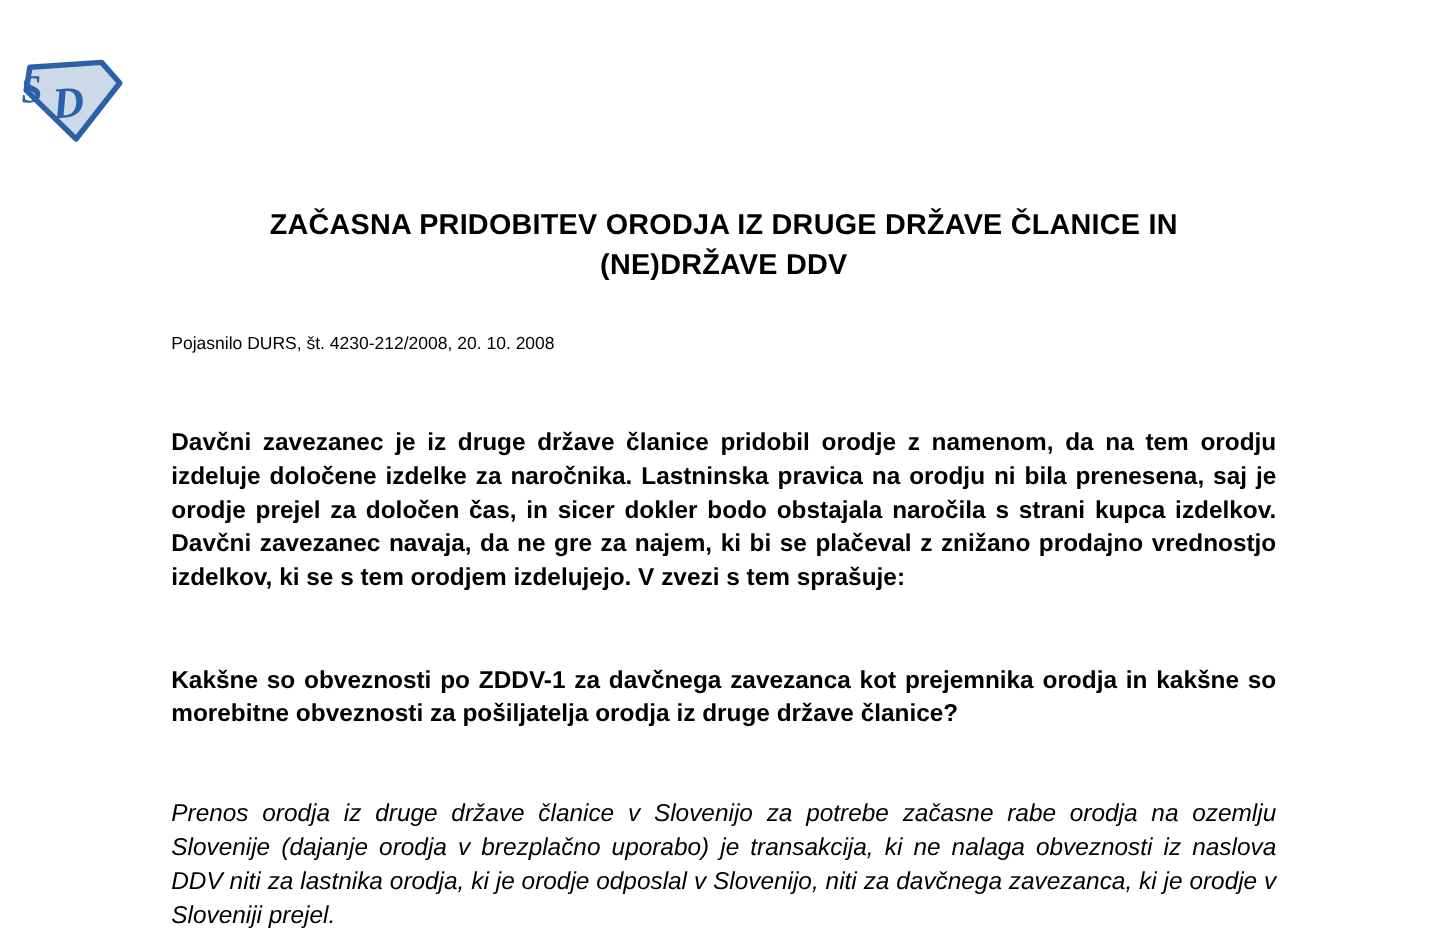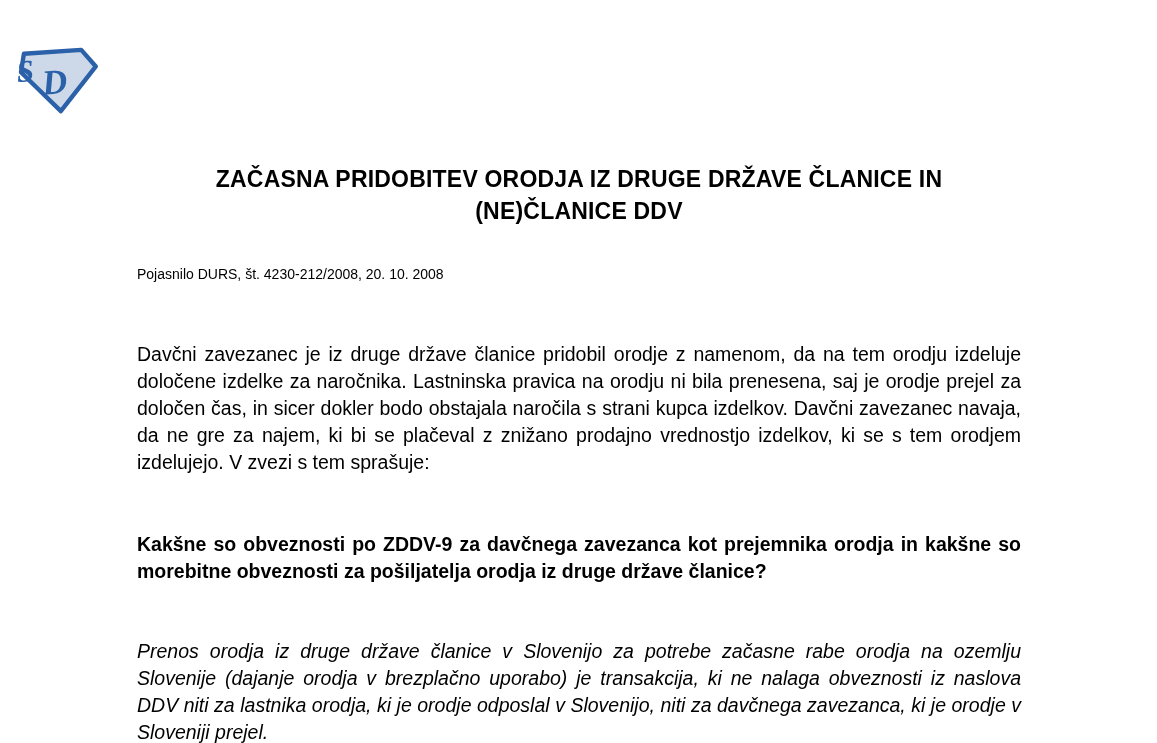--- a/index.html
+++ b/index.html
@@ -59,46 +59,46 @@
   }
   .para {
     position: absolute;
     left: 0;
     width: 884px;
     margin: 0;
     font-size: 19.5px;
     line-height: 27px;
     text-align: justify;
   }
-  .para-facts    { top: 341px; font-weight: normal; }
+  .para-facts    { top: 341px; font-weight: bold; }
   .para-question { top: 531px; font-weight: bold; }
   .para-answer   { top: 638px; font-style: italic; }
 </style>
 </head>
 <body>
 
 <div class="page">
 
   <div class="logo">
     <svg viewBox="0 0 90 72" xmlns="http://www.w3.org/2000/svg">
       <path d="M13,7 L72,3 L87,20 L51,66 L10,26 Z" fill="#cdd9e9" stroke="#2b61a8" stroke-width="4.5" stroke-linejoin="round"></path>
       <text x="6" y="33" font-size="32" font-weight="bold" font-style="italic" fill="#2b61a8" transform="rotate(-5 45 30)" font-family="Liberation Serif, serif">S</text>
       <text x="31" y="48" font-size="36" font-weight="bold" font-style="italic" fill="#2b61a8" transform="rotate(-5 45 30)" font-family="Liberation Serif, serif">D</text>
     </svg>
   </div>
 
   <div class="content">
 
     <h1 class="doc-title">
       <span>ZAČASNA PRIDOBITEV ORODJA IZ DRUGE DRŽAVE ČLANICE IN</span>
-      <span>(NE)ČLANICE DDV</span>
+      <span>(NE)DRŽAVE DDV</span>
     </h1>
 
     <p class="doc-reference">Pojasnilo DURS, št. 4230-212/2008, 20. 10. 2008</p>
 
     <p class="para para-facts">Davčni zavezanec je iz druge države članice pridobil orodje z namenom, da na tem orodju izdeluje določene izdelke za naročnika. Lastninska pravica na orodju ni bila prenesena, saj je orodje prejel za določen čas, in sicer dokler bodo obstajala naročila s strani kupca izdelkov. Davčni zavezanec navaja, da ne gre za najem, ki bi se plačeval z znižano prodajno vrednostjo izdelkov, ki se s tem orodjem izdelujejo. V zvezi s tem sprašuje:</p>
 
-    <p class="para para-question">Kakšne so obveznosti po ZDDV-9 za davčnega zavezanca kot prejemnika orodja in kakšne so morebitne obveznosti za pošiljatelja orodja iz druge države članice?</p>
+    <p class="para para-question">Kakšne so obveznosti po ZDDV-1 za davčnega zavezanca kot prejemnika orodja in kakšne so morebitne obveznosti za pošiljatelja orodja iz druge države članice?</p>
 
     <p class="para para-answer">Prenos orodja iz druge države članice v Slovenijo za potrebe začasne rabe orodja na ozemlju Slovenije (dajanje orodja v brezplačno uporabo) je transakcija, ki ne nalaga obveznosti iz naslova DDV niti za lastnika orodja, ki je orodje odposlal v Slovenijo, niti za davčnega zavezanca, ki je orodje v Sloveniji prejel.</p>
 
   </div>
 </div>
 
 </body></html>

